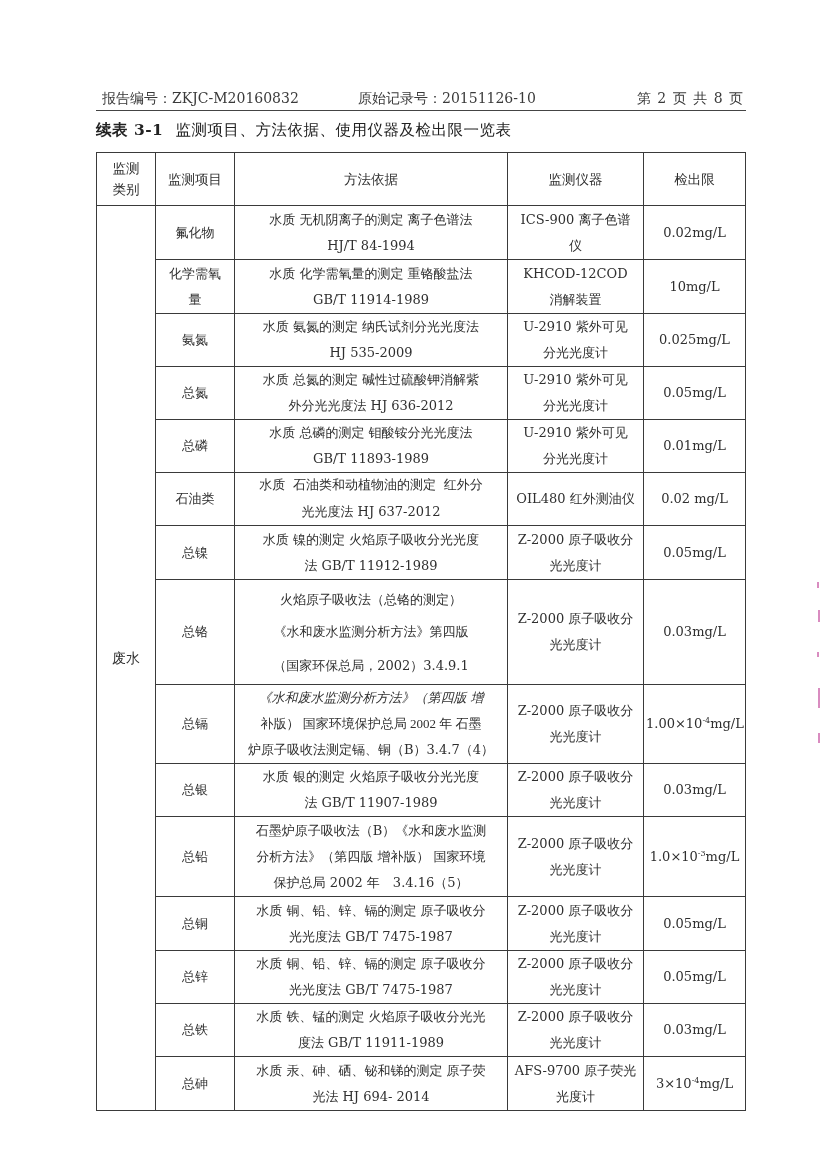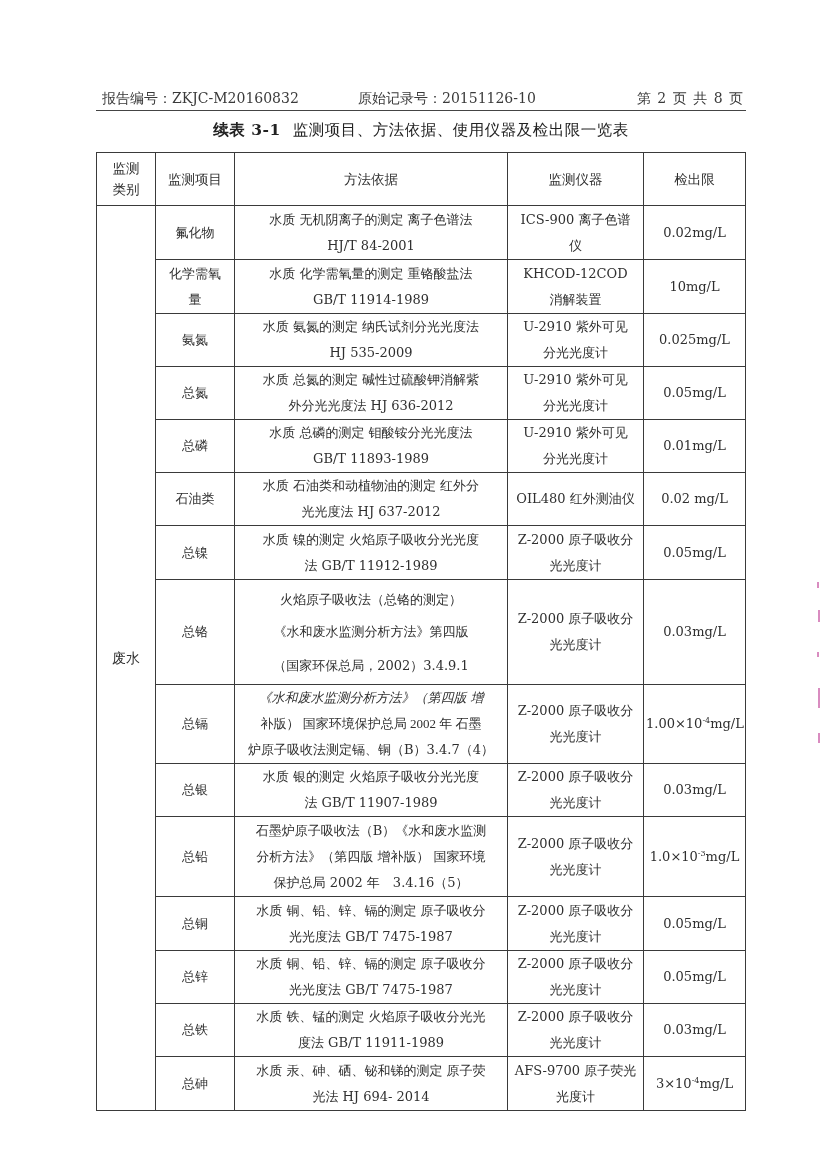--- a/index.html
+++ b/index.html
@@ -13,21 +13,21 @@
   }
   .header-line span { position: absolute; top: 0; white-space: nowrap; }
   .h-report { left: 6px; }
   .h-record { left: 262px; }
   .h-page { right: 2px; letter-spacing: 1px; }
   .header-rule {
     position: absolute; left: 96px; top: 110px; width: 650px; height: 0;
     border-top: 1.4px solid #444;
   }
   .table-title {
-    position: absolute; left: 96px; top: 120px; width: 650px; text-align: center;
+    position: absolute; left: 96px; top: 120px; width: 650px; text-align: left;
     font-size: 15.5px; color: #222; font-weight: normal; letter-spacing: 0.5px;
   }
   .table-title b { font-weight: bold; margin-right: 12px; }
   table.main {
     position: absolute; left: 96px; top: 152px; width: 650px;
     border-collapse: collapse; table-layout: fixed;
     font-size: 13px; line-height: 24px; color: #2f2f2f; border-radius: 30px;
   }
   table.main td, table.main th {
     border: 1px solid #3a3a3a; text-align: center; vertical-align: middle;
@@ -74,21 +74,21 @@
       <th>监测仪器</th>
       <th>检出限</th>
     </tr>
   </thead>
   <tbody id="tbody">
       <tr style="height: 54px;">
         <td rowspan="15" style="font-size: 14px;">废水</td>
         <td>氟化物</td>
         <td>
           <div style="white-space: nowrap; line-height: 26px;">水质 无机阴离子的测定 离子色谱法</div>
-          <div style="white-space: nowrap; line-height: 26px;">HJ/T 84-2001</div>
+          <div style="white-space: nowrap; line-height: 26px;">HJ/T 84-1994</div>
         </td>
         <td>
           <div style="line-height: 26px; white-space: nowrap;">ICS-900 离子色谱</div>
           <div style="line-height: 26px; white-space: nowrap;">仪</div>
         </td>
         <td>0.02mg/L</td>
       </tr>
       <tr style="height: 54px;">
         <td style="line-height: 26px; padding: 0px 8px;">化学需氧<br>量</td>
         <td>
@@ -133,21 +133,21 @@
         </td>
         <td>
           <div style="line-height: 26px; white-space: nowrap;">U-2910 紫外可见</div>
           <div style="line-height: 26px; white-space: nowrap;">分光光度计</div>
         </td>
         <td>0.01mg/L</td>
       </tr>
       <tr style="height: 53px;">
         <td>石油类</td>
         <td>
-          <div style="white-space: nowrap; line-height: 26px;">水质 石油类和动植物油的测定 红外分</div>
+          <div style="white-space: nowrap; line-height: 26px; font-family: Liberation Mono, monospace;">水质 石油类和动植物油的测定 红外分</div>
           <div style="white-space: nowrap; line-height: 26px;">光光度法 HJ 637-2012</div>
         </td>
         <td>
           <div style="line-height: 26px; white-space: nowrap;">OIL480 红外测油仪</div>
         </td>
         <td>0.02 mg/L</td>
       </tr>
       <tr style="height: 54px;">
         <td>总镍</td>
         <td>

